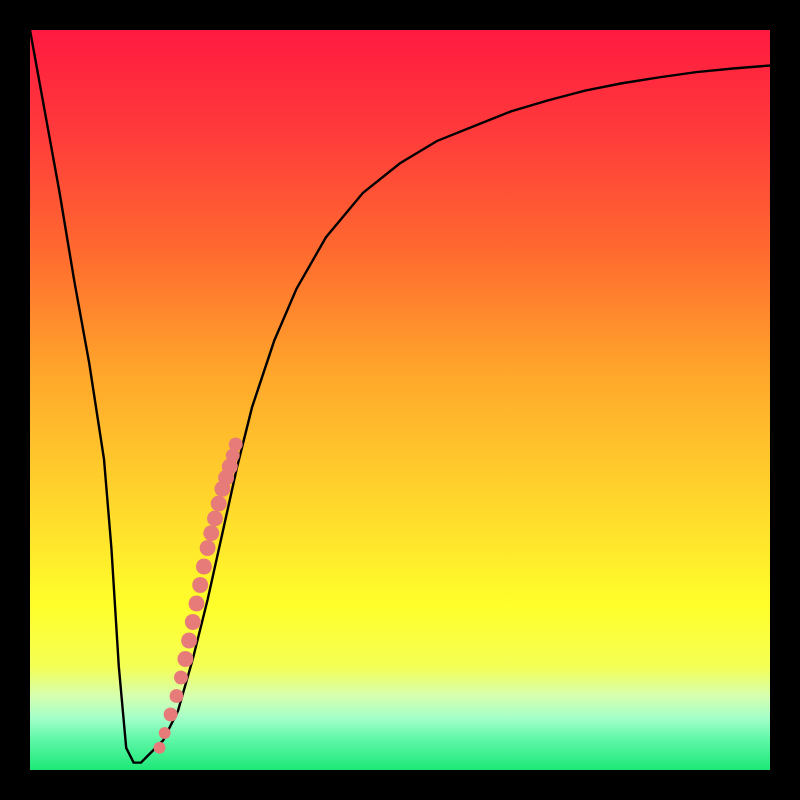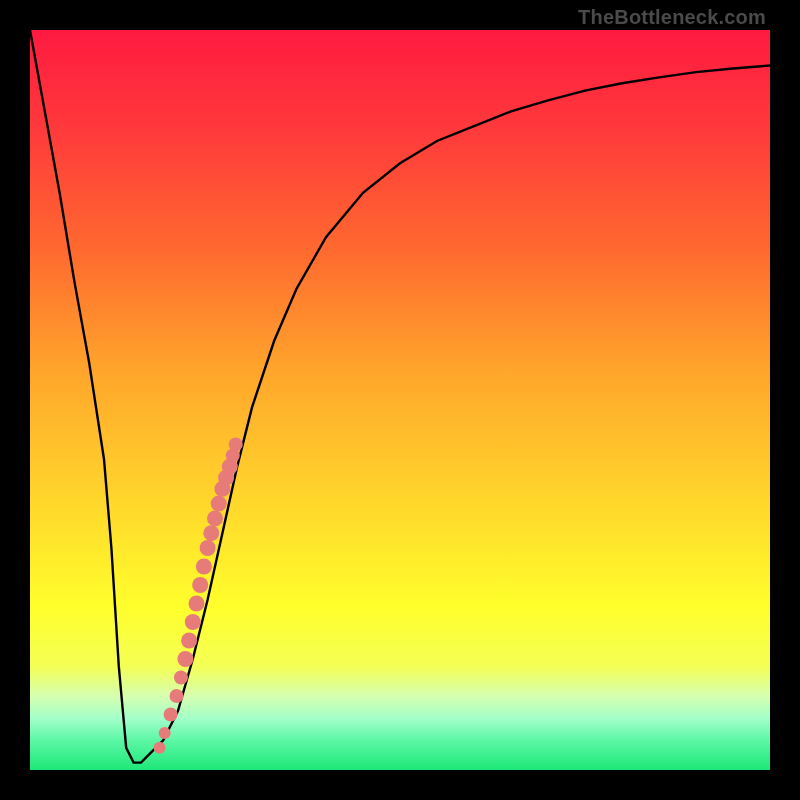--- a/index.html
+++ b/index.html
@@ -43,21 +43,20 @@
     position: absolute;
     inset: 0;
     width: 740px;
     height: 740px;
   }
 </style>
 </head>
 <body>
 
 <div class="frame">
-  <div class="watermark">TheBottleneck.com</div>
   <div class="plot">
     <svg class="gradient" viewBox="0 0 740 740" preserveAspectRatio="none">
       <defs>
         <linearGradient id="bg" x1="0" y1="0" x2="0" y2="1">
             <stop offset="0%" stop-color="#ff1a40"></stop>
             <stop offset="14%" stop-color="#ff3b3b"></stop>
             <stop offset="30%" stop-color="#ff6a2f"></stop>
             <stop offset="46%" stop-color="#ffa52b"></stop>
             <stop offset="62%" stop-color="#ffd22b"></stop>
             <stop offset="78%" stop-color="#ffff2b"></stop>

